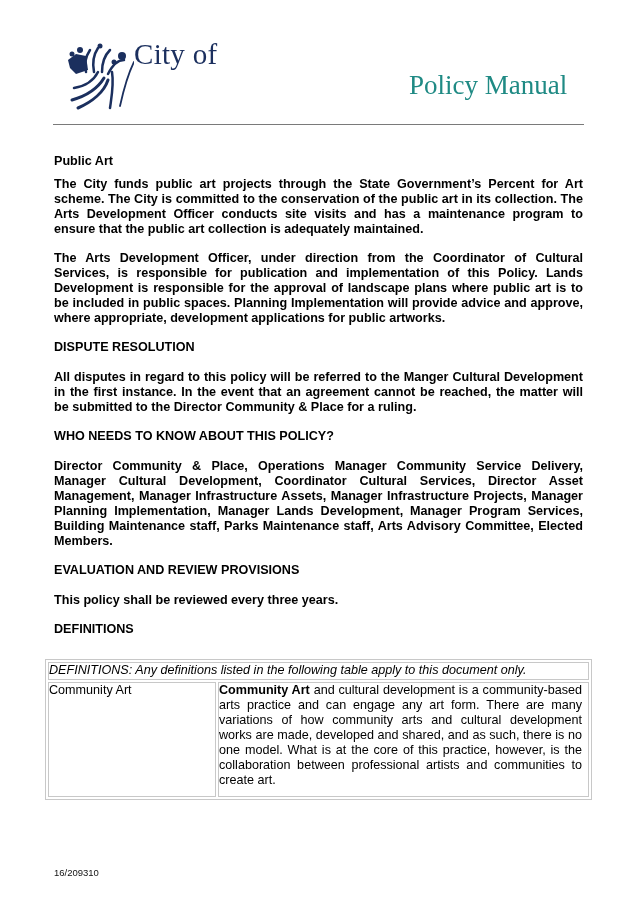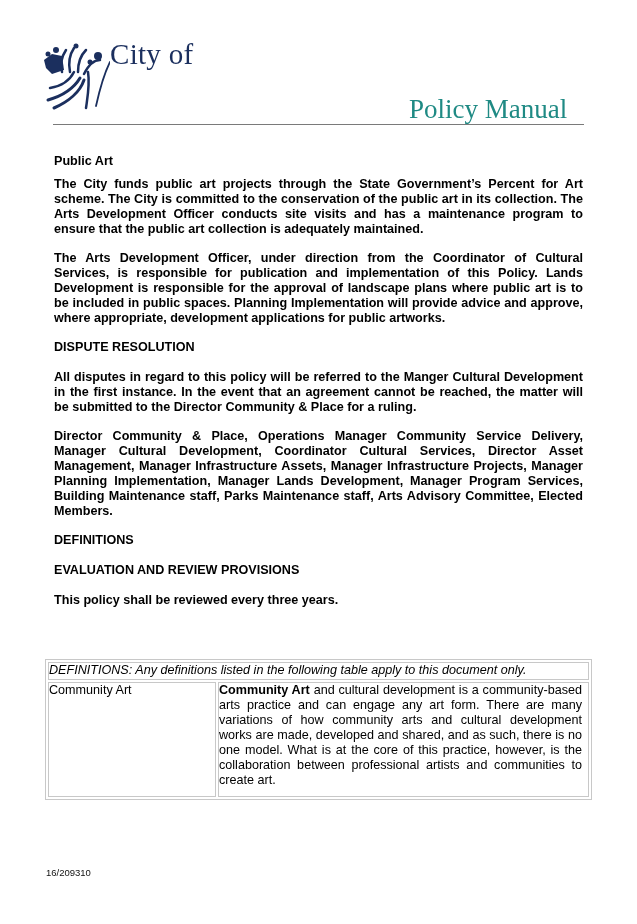--- a/index.html
+++ b/index.html
@@ -1,42 +1,42 @@
 <!DOCTYPE html>
 <html><head>
 <meta charset="utf-8">
 <style>
   html, body { margin: 0; padding: 0; background: #ffffff; }
   body { width: 637px; height: 924px; position: relative; overflow: hidden;
          font-family: "Liberation Sans", sans-serif; color: #000; }
-  .logo { position: absolute; left: 40px; top: 38px; width: 240px; height: 74px; }
+  .logo { position: absolute; left: 64px; top: 38px; width: 240px; height: 74px; }
   .logo-icon { position: absolute; left: 0; top: 0; width: 70px; height: 72px; }
   .logo-city { position: absolute; left: 70px; top: 0px; font-family: "Liberation Serif", serif;
                font-size: 29px; color: #1b2f5e; letter-spacing: 0.3px; line-height: 32px; }
   .logo-wanneroo { position: absolute; left: 68px; top: 32px; font-family: "Liberation Serif", serif;
                font-size: 39px; color: #1b2f5e; line-height: 40px; letter-spacing: 0.2px; }
   .policy-manual { position: absolute; left: 409px; top: 68px; font-family: "Liberation Serif", serif;
-               font-size: 27px; color: #1f8a84; line-height: 34px; margin-top: 24px; }
+               font-size: 27px; color: #1f8a84; line-height: 34px; }
   .header-rule { position: absolute; left: 53px; top: 124px; width: 531px; height: 1px; background: #7a7a7a; }
 
   .content { position: absolute; left: 54px; top: 154px; width: 529px; font-size: 12.6px; line-height: 15px; }
   .content p { margin: 0; text-align: justify; font-weight: bold; }
   .content h2 { margin: 0; font-size: 12.6px; font-weight: bold; line-height: 15px; }
   .sec { margin-bottom: 14px; }
   .sec h2 { margin-bottom: 15px; }
   .sec-first h2 { margin-bottom: 8px; }
 
   .def-table { position: absolute; left: 45px; top: 659px; width: 547px; border: 1px solid #c8c8c8;
                border-collapse: separate; border-spacing: 2px; font-size: 12.6px; line-height: 15px; }
   .def-table td { border: 1px solid #c8c8c8; vertical-align: top; padding: 0 6px 1px 0; }
   .def-caption { font-style: italic; }
   .def-term { width: 160px; }
   .def-desc { text-align: justify; height: 112px; margin-top: 48px; }
   .def-desc b { font-weight: bold; }
-  .doc-number { position: absolute; left: 46px; top: 867px; font-size: 9.5px; color: #111; }
+  .doc-number { position: absolute; left: 54px; top: 867px; font-size: 9.5px; color: #111; }
 </style>
 </head>
 <body>
 
 <div class="logo">
   <svg class="logo-icon" viewBox="0 0 70 72">
     <g fill="none" stroke="#1b2f5e" stroke-linecap="round">
       <path d="M8 62 C22 58 34 50 40 40" stroke-width="3"></path>
       <path d="M14 70 C28 64 40 54 44 42" stroke-width="3"></path>
       <path d="M10 50 C22 48 30 42 34 34" stroke-width="2.5"></path>
@@ -68,28 +68,29 @@
     <p>The City funds public art projects through the State Government’s Percent for Art scheme. The City is committed to the conservation of the public art in its collection. The Arts Development Officer conducts site visits and has a maintenance program to ensure that the public art collection is adequately maintained.</p>
   </div>
   <div class="sec">
     <p>The Arts Development Officer, under direction from the Coordinator of Cultural Services, is responsible for publication and implementation of this Policy. Lands Development is responsible for the approval of landscape plans where public art is to be included in public spaces.  Planning Implementation will provide advice and approve, where appropriate, development applications for public artworks.</p>
   </div>
   <div class="sec">
     <h2>DISPUTE RESOLUTION</h2>
     <p>All disputes in regard to this policy will be referred to the Manger Cultural Development in the first instance.  In the event that an agreement cannot be reached, the matter will be submitted to the Director Community &amp; Place for a ruling.</p>
   </div>
   <div class="sec">
+    <h2>WHO NEEDS TO KNOW ABOUT THIS POLICY?</h2>
     <p>Director Community &amp; Place, Operations Manager Community Service Delivery, Manager Cultural Development, Coordinator Cultural Services, Director Asset Management, Manager Infrastructure Assets, Manager Infrastructure Projects, Manager Planning Implementation, Manager Lands Development, Manager Program Services, Building Maintenance staff, Parks Maintenance staff, Arts Advisory Committee, Elected Members.</p>
-  </div>
-  <div class="sec">
-    <h2>DEFINITIONS</h2>
   </div>
   <div class="sec">
     <h2>EVALUATION AND REVIEW PROVISIONS</h2>
     <p>This policy shall be reviewed every three years.</p>
+  </div>
+  <div class="sec">
+    <h2>DEFINITIONS</h2>
   </div>
 </div>
 
 <table class="def-table">
   <tbody>
       <tr>
     <td colspan="2" class="def-caption">DEFINITIONS: Any definitions listed in the following table apply to this document only.</td>
   </tr>
   <tr>
     <td class="def-term">Community Art</td>

